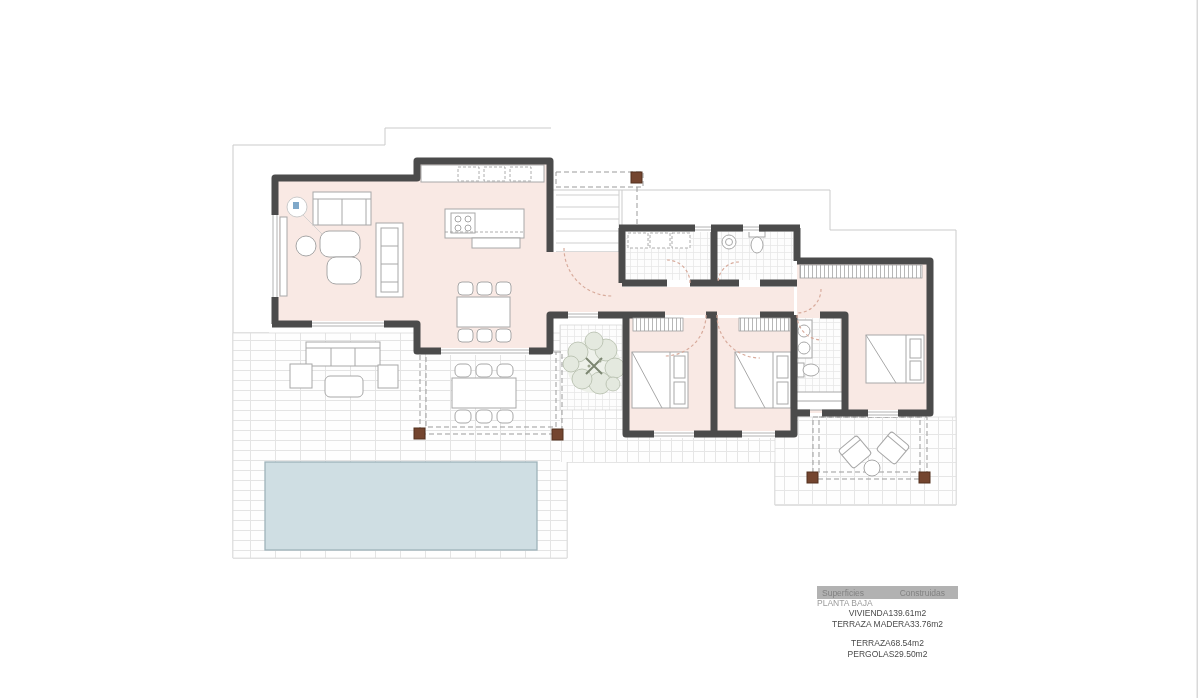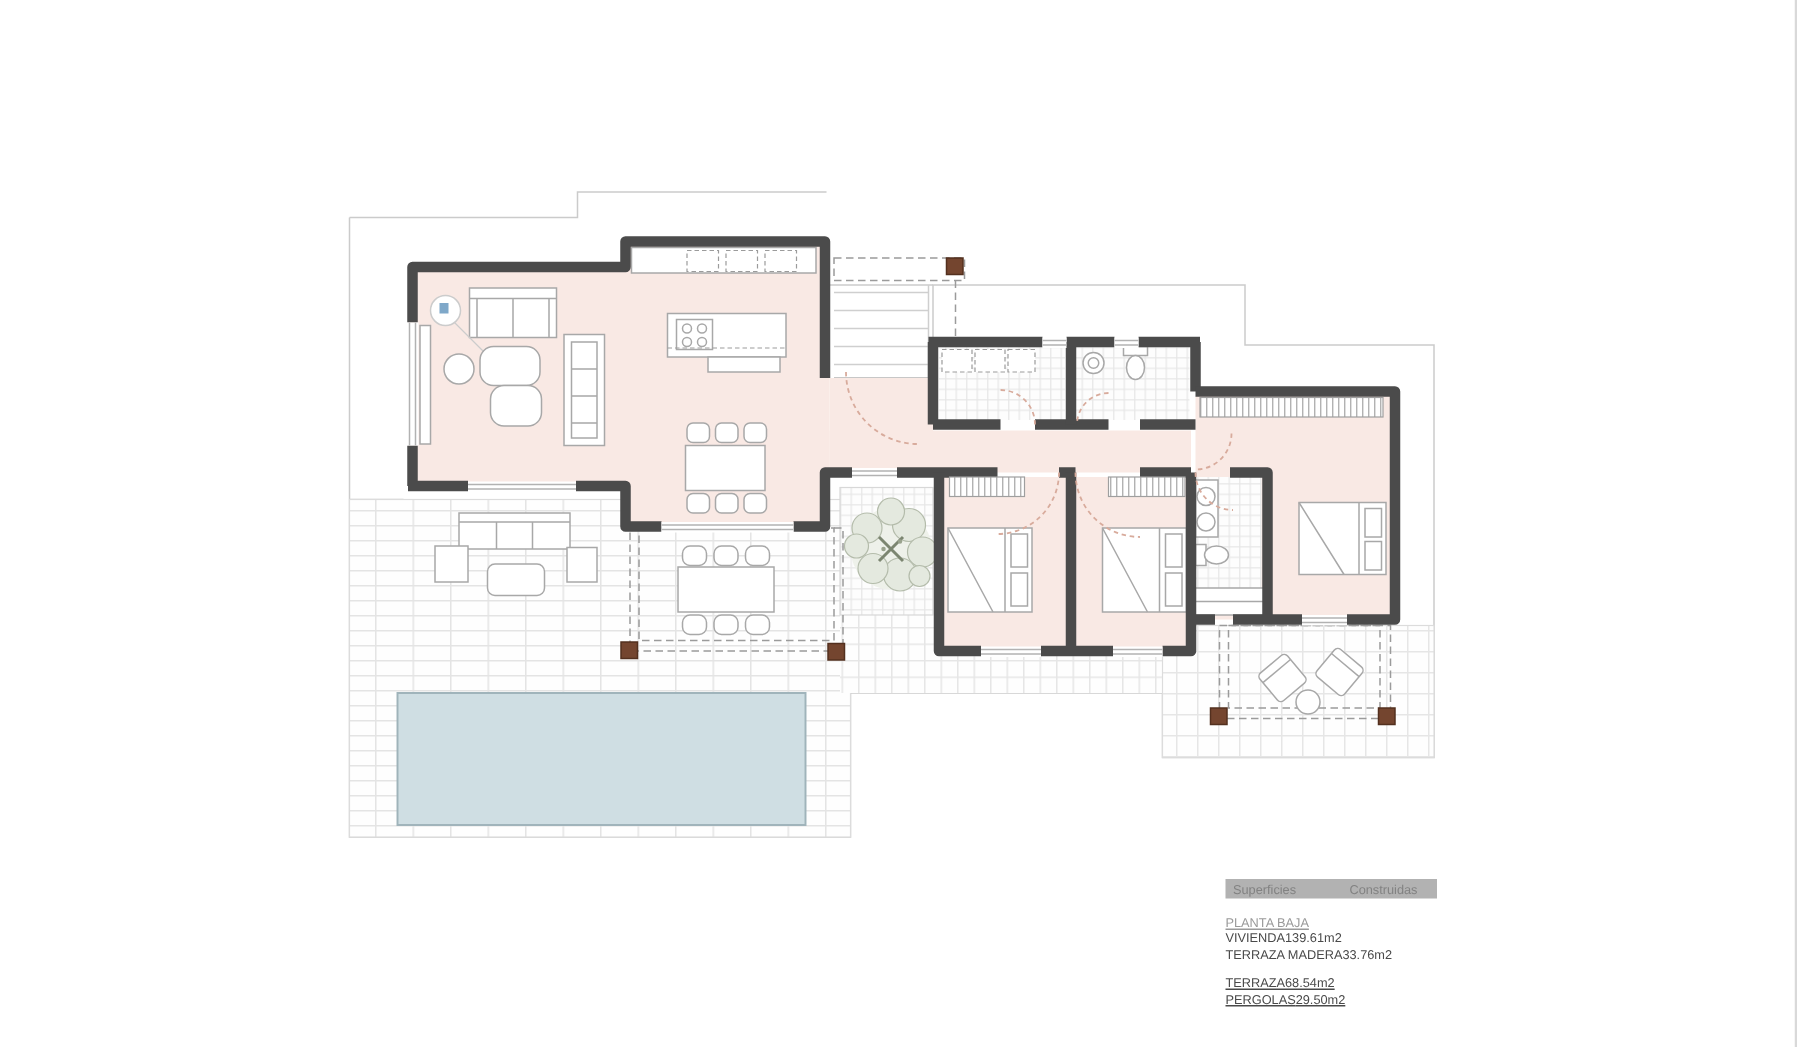--- a/index.html
+++ b/index.html
@@ -17,23 +17,23 @@
   .furnline{stroke:var(--furn);stroke-width:1;fill:none;}
   .dash{stroke:#9b9b9b;stroke-width:1;fill:none;stroke-dasharray:5 3;}
   .appl{stroke:#9b9b9b;stroke-width:.8;fill:#fff;stroke-dasharray:3 2;}
   .arc{stroke:var(--arc);stroke-width:1.2;fill:none;stroke-dasharray:3 2.5;}
   .winline{stroke:#b2b2b2;stroke-width:1;fill:none;}
   .winrect{fill:#fff;}
   #legend{position:absolute;left:817px;top:586px;width:141px;color:var(--text-dark);}
   #legend .bar{background:var(--legend-bar);height:13px;display:flex;align-items:center;
     justify-content:space-between;padding:0 13px 0 5px;box-sizing:border-box;
     color:#828282;font-size:8.5px;}
-  #legend .section{color:#9a9a9a;font-size:8.5px;margin-top:12px;line-height:9px;text-decoration:underline;}
-  #legend .row{display:flex;justify-content:flex-start;font-size:8.5px;line-height:10.5px;}
-  #legend .grp2{margin-top:9px;text-decoration:underline;}
+  #legend .section{color:#9a9a9a;font-size:8.5px;margin-top:0;line-height:9px;}
+  #legend .row{display:flex;justify-content:center;font-size:8.5px;line-height:10.5px;}
+  #legend .grp2{margin-top:9px;}
   #page-edge{position:absolute;left:1197px;top:0;width:1px;height:698px;background:#d9d9d9;}
 </style>
 </head>
 <body>
 
 <svg width="1200" height="698" viewBox="0 0 1200 698">
   <defs>
     <pattern id="planks" width="25" height="10" patternUnits="userSpaceOnUse">
       <rect width="25" height="10" fill="#fefefe"></rect>
       <path d="M0 0.5 H25 M0.5 0 V10" stroke="#e4e4e4" stroke-width="1"></path>

